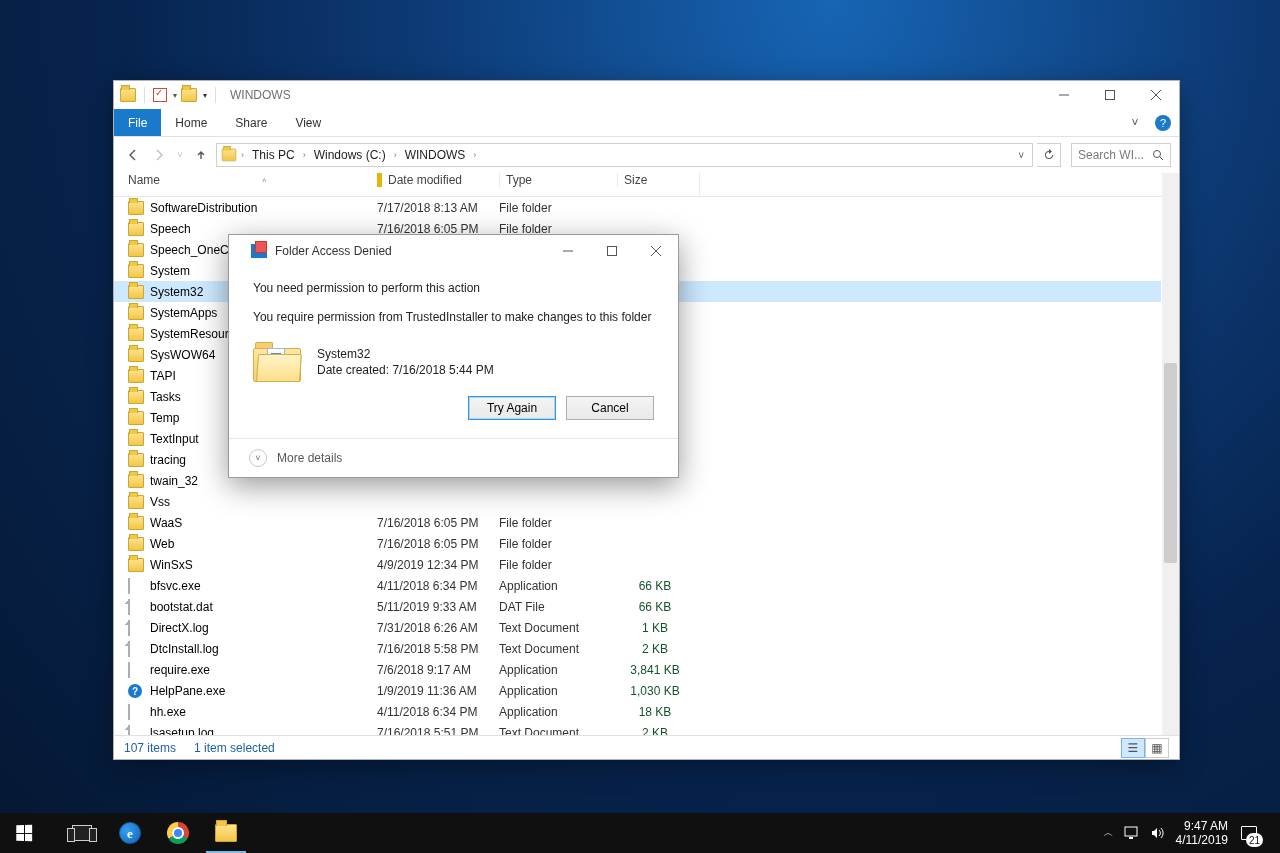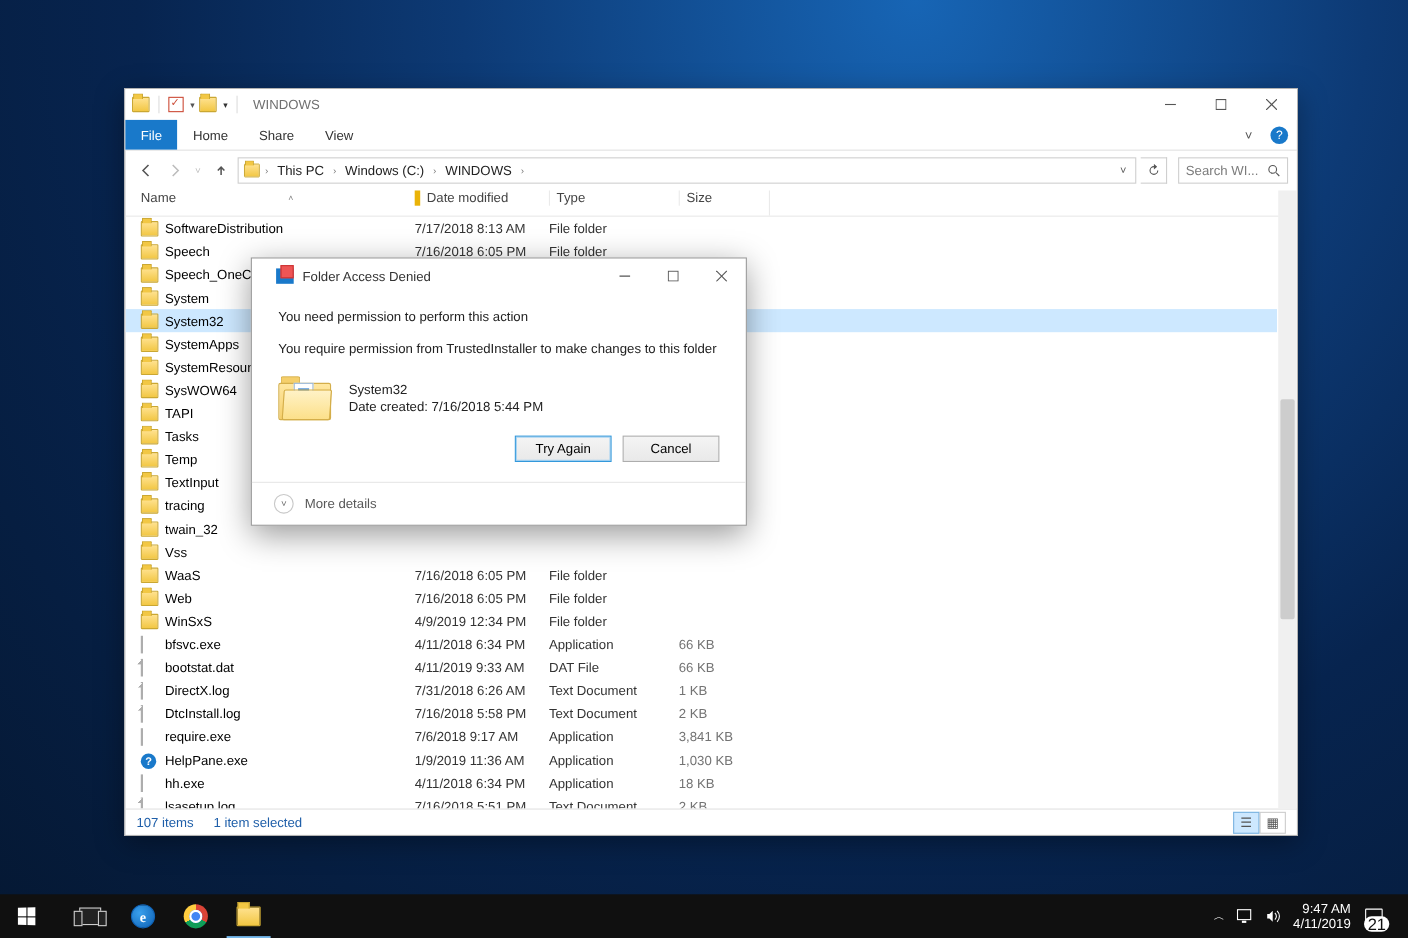--- a/index.html
+++ b/index.html
@@ -50,21 +50,21 @@
 .col-size { width: 82px; border-left: 1px solid #eaeaea; padding-left: 6px; }
 .col-end { border-left: 1px solid #eaeaea; height: 100%; }
 
 .rows { position: absolute; top: 24px; left: 0; right: 18px; bottom: 0; overflow: hidden; }
 .row { height: 21px; display: flex; align-items: center; padding-left: 14px; }
 .row.selected { background: #cde8ff; }
 .row .ico { width: 16px; height: 14px; margin-right: 6px; flex-shrink: 0; }
 .row .nm { width: 227px; white-space: nowrap; overflow: hidden; text-overflow: ellipsis; }
 .row .dt { width: 122px; color: #333; }
 .row .tp { width: 118px; color: #333; }
-.row .sz { width: 76px; text-align: left; color: #737373; }
+.row .sz { width: 76px; text-align: center; color: #14532d; }
 
 .gen-ico { width: 14px; height: 16px; background: #fff; border: 1px solid #adadad; position: relative; }
 .gen-ico::after { content: ""; position: absolute; top: 0; right: 0; width: 4px; height: 4px; background: linear-gradient(135deg, #fff 0 50%, #adadad 50% 100%); }
 .gen-ico.txt::before { content: ""; position: absolute; top: 4px; left: 2px; right: 2px; height: 1px; background: #bbb; box-shadow: 0 2px 0 #bbb, 0 4px 0 #bbb, 0 6px 0 #bbb; }
 .app-ico { width: 14px; height: 16px; background: #fff; border: 1px solid #adadad; position: relative; }
 .app-ico::before { content: ""; position: absolute; inset: 3px; background: #4a90d9; border-radius: 1px; }
 
 .scrollbar-v { position: absolute; top: 0; right: 0; width: 17px; bottom: 0; background: #f0f0f0; }
 .scroll-thumb { position: absolute; left: 2px; right: 2px; top: 190px; height: 200px; background: #cdcdcd; border-radius: 2px; }
 
@@ -123,21 +123,21 @@
 .chrome::after { content: ""; position: absolute; inset: 5px; border-radius: 50%; background: #4285f4; box-shadow: inset 0 0 0 2px #fff; }
 .fex { width: 22px; height: 18px; background: linear-gradient(#ffe290, #f2c744); border: 1px solid #caa732; border-radius: 1px; position: relative; }
 .fex::before { content: ""; position: absolute; top: -5px; left: 0; width: 9px; height: 5px; background: #f2c744; border: 1px solid #caa732; border-bottom: none; }
 .fex::after { content: ""; position: absolute; left: 2px; right: -1px; top: 4px; bottom: -1px; background: #56a0d7; border: 1px solid #3b7db0; opacity: 0; }
 
 .tray { margin-left: auto; display: flex; align-items: center; gap: 10px; padding-right: 4px; font-size: 11px; }
 .tray .chevron-up { font-size: 10px; }
 .clock { text-align: right; line-height: 1.2; }
 .notif { width: 22px; height: 22px; display: flex; align-items: center; justify-content: center; position: relative; }
 .notif .bubble { width: 16px; height: 14px; border: 1px solid #fff; border-radius: 1px; position: relative; }
-.notif .badge { position: absolute; right: -3px; bottom: -3px; min-width: 14px; height: 14px; border-radius: 7px; background: #fff; color: #101010; font-size: 15px; display: flex; align-items: center; justify-content: center; padding: 0 3px; }
+.notif .badge { position: absolute; right: -3px; bottom: -3px; min-width: 14px; height: 14px; border-radius: 7px; background: #fff; color: #101010; font-size: 10px; display: flex; align-items: center; justify-content: center; padding: 0 3px; }
 .show-desktop { width: 6px; border-left: 1px solid #444; }
 
 svg { display: block; }
 </style>
 </head>
 <body>
 
 <div class="explorer">
 
   <div class="title-bar">
@@ -369,21 +369,21 @@
           <div class="row">
             <span class="ico"><span class="app-ico"></span></span>
             <span class="nm">bfsvc.exe</span>
             <span class="dt">4/11/2018 6:34 PM</span>
             <span class="tp">Application</span>
             <span class="sz">66 KB</span>
           </div>
           <div class="row">
             <span class="ico"><span class="gen-ico"></span></span>
             <span class="nm">bootstat.dat</span>
-            <span class="dt">4/11/2019 9:33 AM</span>
+            <span class="dt">5/11/2019 9:33 AM</span>
             <span class="tp">DAT File</span>
             <span class="sz">66 KB</span>
           </div>
           <div class="row">
             <span class="ico"><span class="gen-ico txt"></span></span>
             <span class="nm">DirectX.log</span>
             <span class="dt">7/31/2018 6:26 AM</span>
             <span class="tp">Text Document</span>
             <span class="sz">1 KB</span>
           </div>

